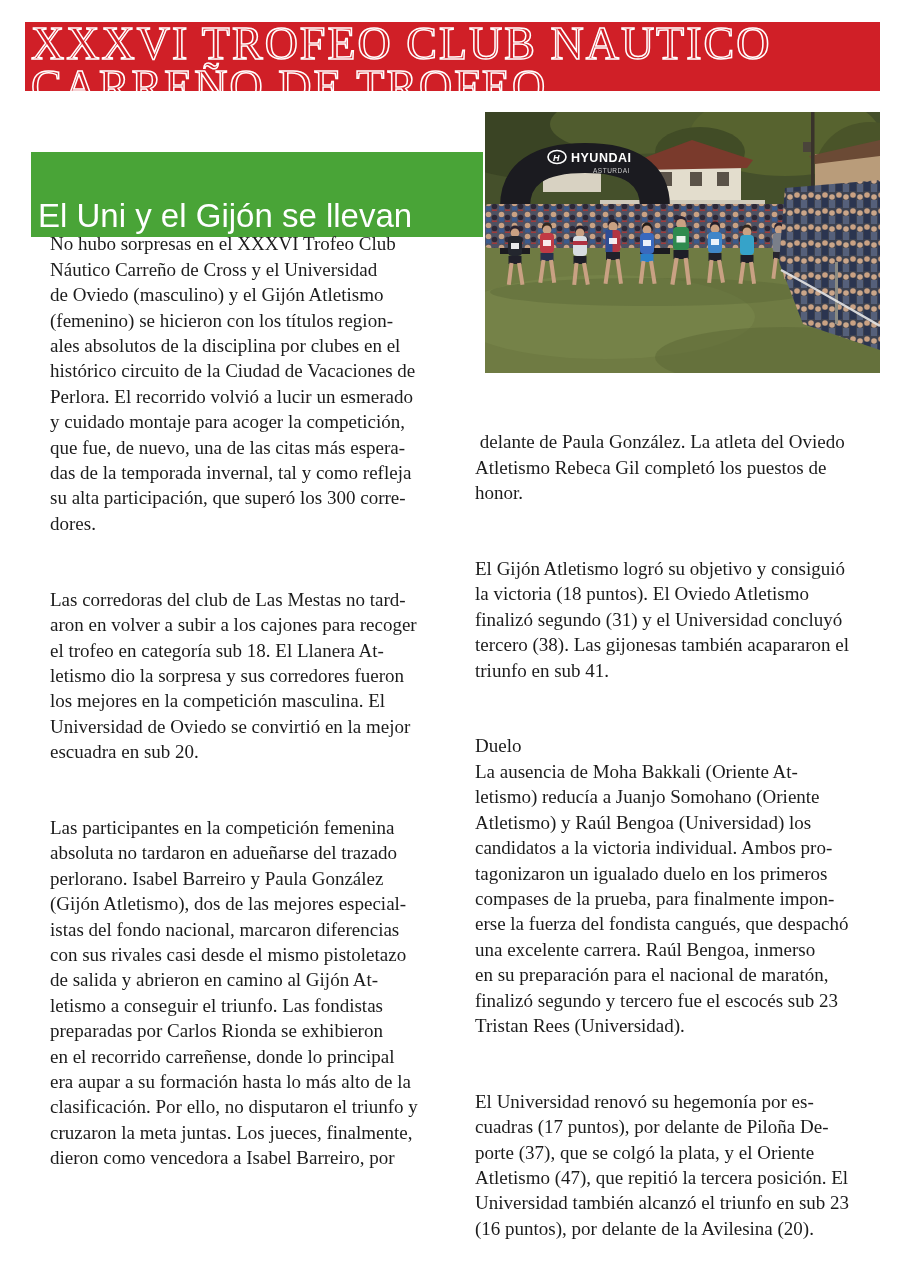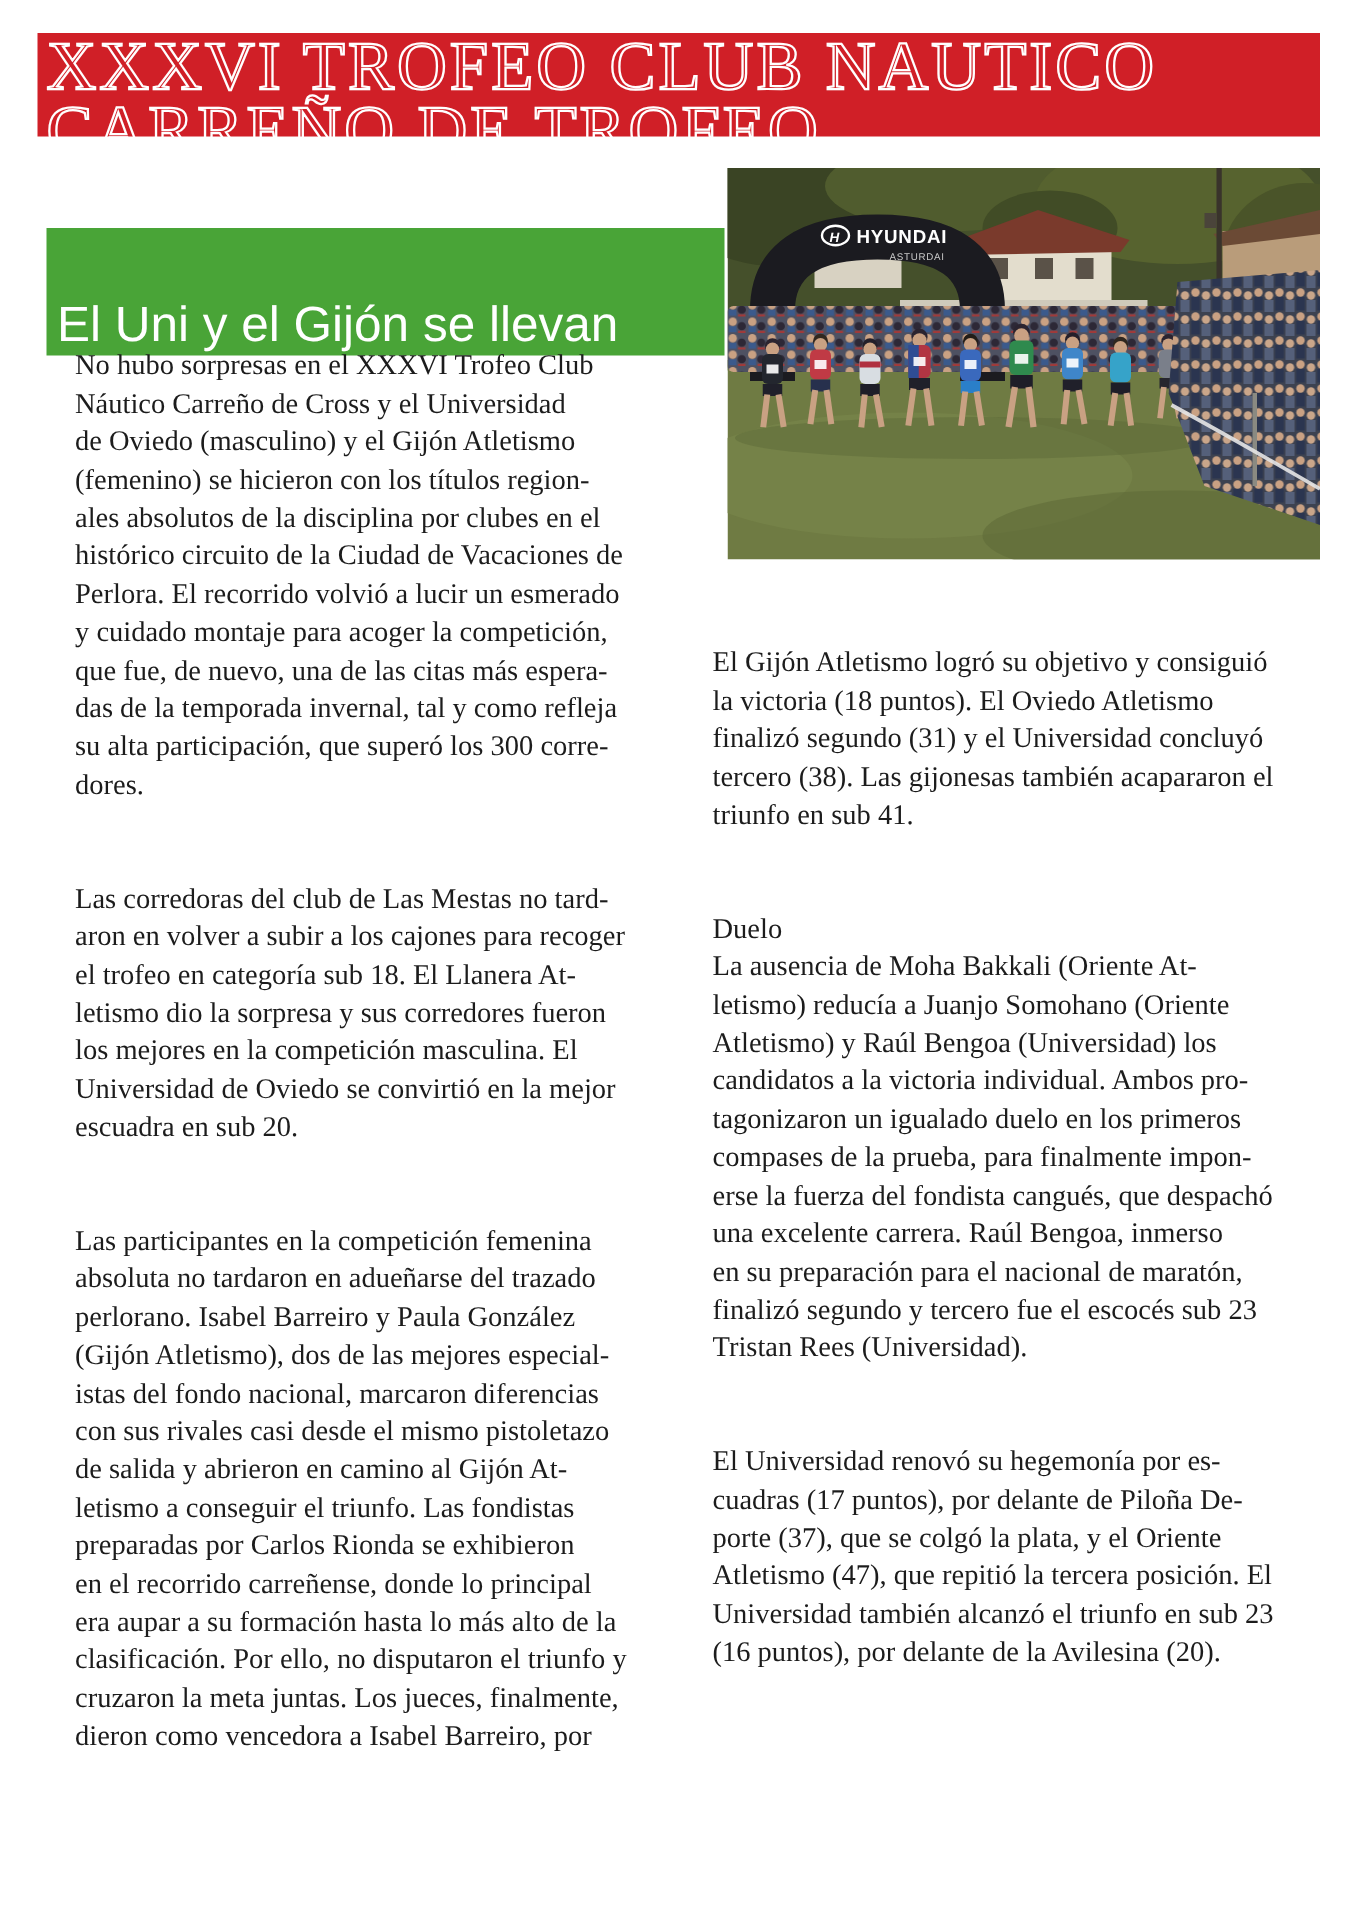--- a/index.html
+++ b/index.html
@@ -247,20 +247,23 @@
 letismo a conseguir el triunfo. Las fondistas
 preparadas por Carlos Rionda se exhibieron
 en el recorrido carreñense, donde lo principal
 era aupar a su formación hasta lo más alto de la
 clasificación. Por ello, no disputaron el triunfo y
 cruzaron la meta juntas. Los jueces, finalmente,
 dieron como vencedora a Isabel Barreiro, por</p>
   </section>
 
   <section class="col col-right">
+    <p>&nbsp;delante de Paula González. La atleta del Oviedo
+Atletismo Rebeca Gil completó los puestos de
+honor.</p>
     <p>El Gijón Atletismo logró su objetivo y consiguió
 la victoria (18 puntos). El Oviedo Atletismo
 finalizó segundo (31) y el Universidad concluyó
 tercero (38). Las gijonesas también acapararon el
 triunfo en sub 41.</p>
     <p>Duelo
 La ausencia de Moha Bakkali (Oriente At-
 letismo) reducía a Juanjo Somohano (Oriente
 Atletismo) y Raúl Bengoa (Universidad) los
 candidatos a la victoria individual. Ambos pro-

